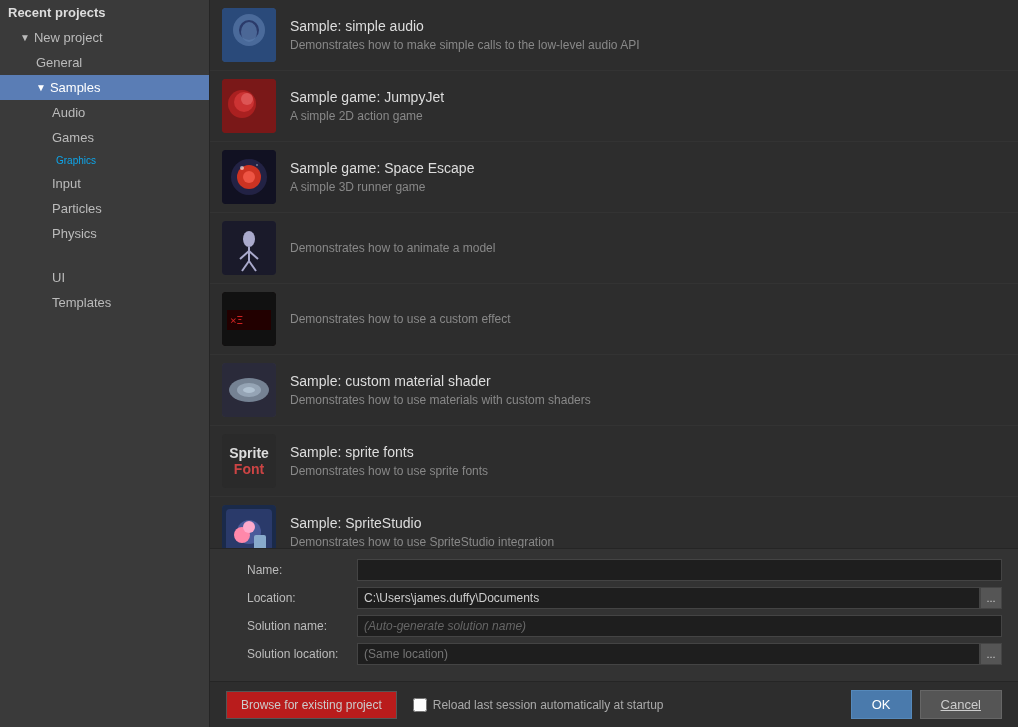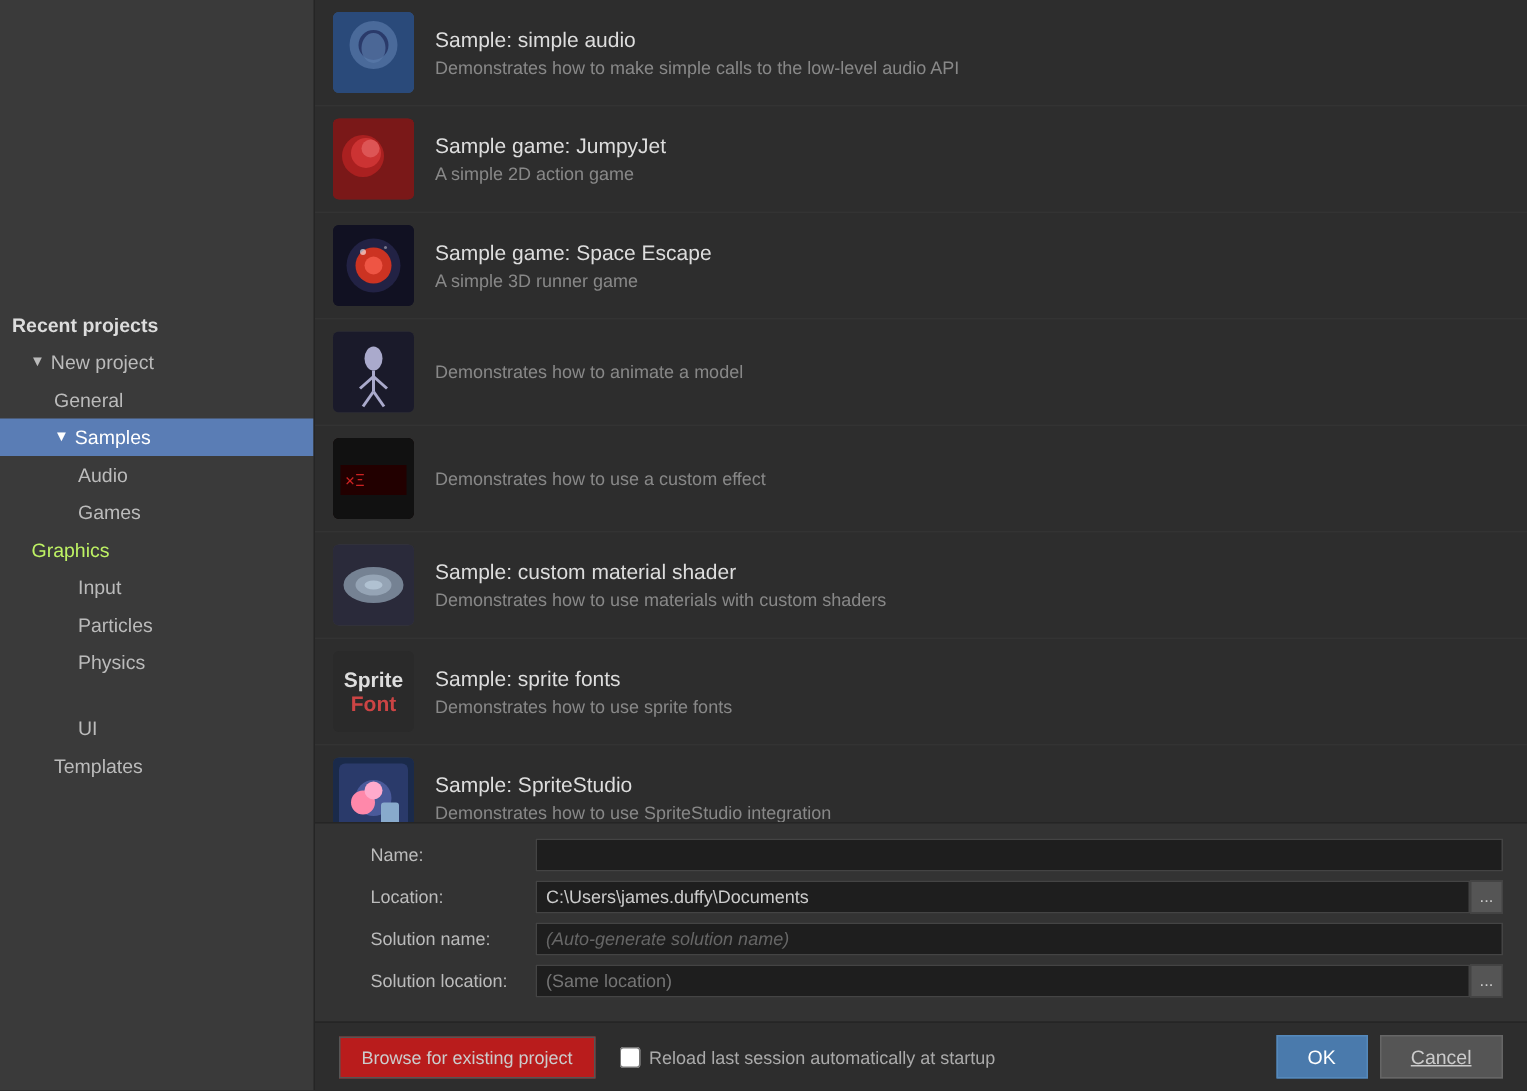--- a/index.html
+++ b/index.html
@@ -20,21 +20,20 @@
     }
     
     .sidebar {
       width: 210px;
       background: #3a3a3a;
       display: flex;
       flex-direction: column;
       overflow-y: auto;
       flex-shrink: 0;
       border-right: 1px solid #252525;
-      justify-content: center;
     }
     .sidebar-item {
       padding: 5px 8px 5px 12px;
       font-size: 13px;
       cursor: pointer;
       white-space: nowrap;
     }
     .sidebar-item.top-level {
       font-weight: bold;
       color: #ddd;
@@ -252,37 +251,37 @@
       <span class="arrow-down">▼</span>
       <span>Samples</span>
     </div>
 
     <div class="sidebar-item" style="padding-left: 52px; color: #bbb; font-size:13px;">
       <span>Audio</span>
     </div>
     <div class="sidebar-item" style="padding-left: 52px; color: #bbb; font-size:13px;">
       <span>Games</span>
     </div>
-    <div class="sidebar-item" style="padding-left: 21px; color: #bef264; font-size:13px;">
+    <div class="sidebar-item" style="padding-left: 56px; color: #0ea5e9; font-size:10px;">
       <span>Graphics</span>
     </div>
     <div class="sidebar-item" style="padding-left: 52px; color: #bbb; font-size:13px;">
       <span>Input</span>
     </div>
     <div class="sidebar-item" style="padding-left: 52px; color: #bbb; font-size:13px;">
       <span>Particles</span>
     </div>
     <div class="sidebar-item" style="padding-left: 52px; color: #bbb; font-size:13px;">
       <span>Physics</span>
     </div>
     <div class="sidebar-item" style="padding-left: 52px; color: #bbb; font-size:13px;margin-top:19px;">
       <span>UI</span>
     </div>
 
-    <div class="sidebar-item indent2" style="padding-left: 36px;">
+    <div class="sidebar-item indent2" style="padding-left: 52px;">
       <span>Templates</span>
     </div>
 
   </div>
 
   <div class="project-list-area">
     <div class="project-list">
 
       <div class="project-item">
         <div class="project-thumbnail thumb-audio">

